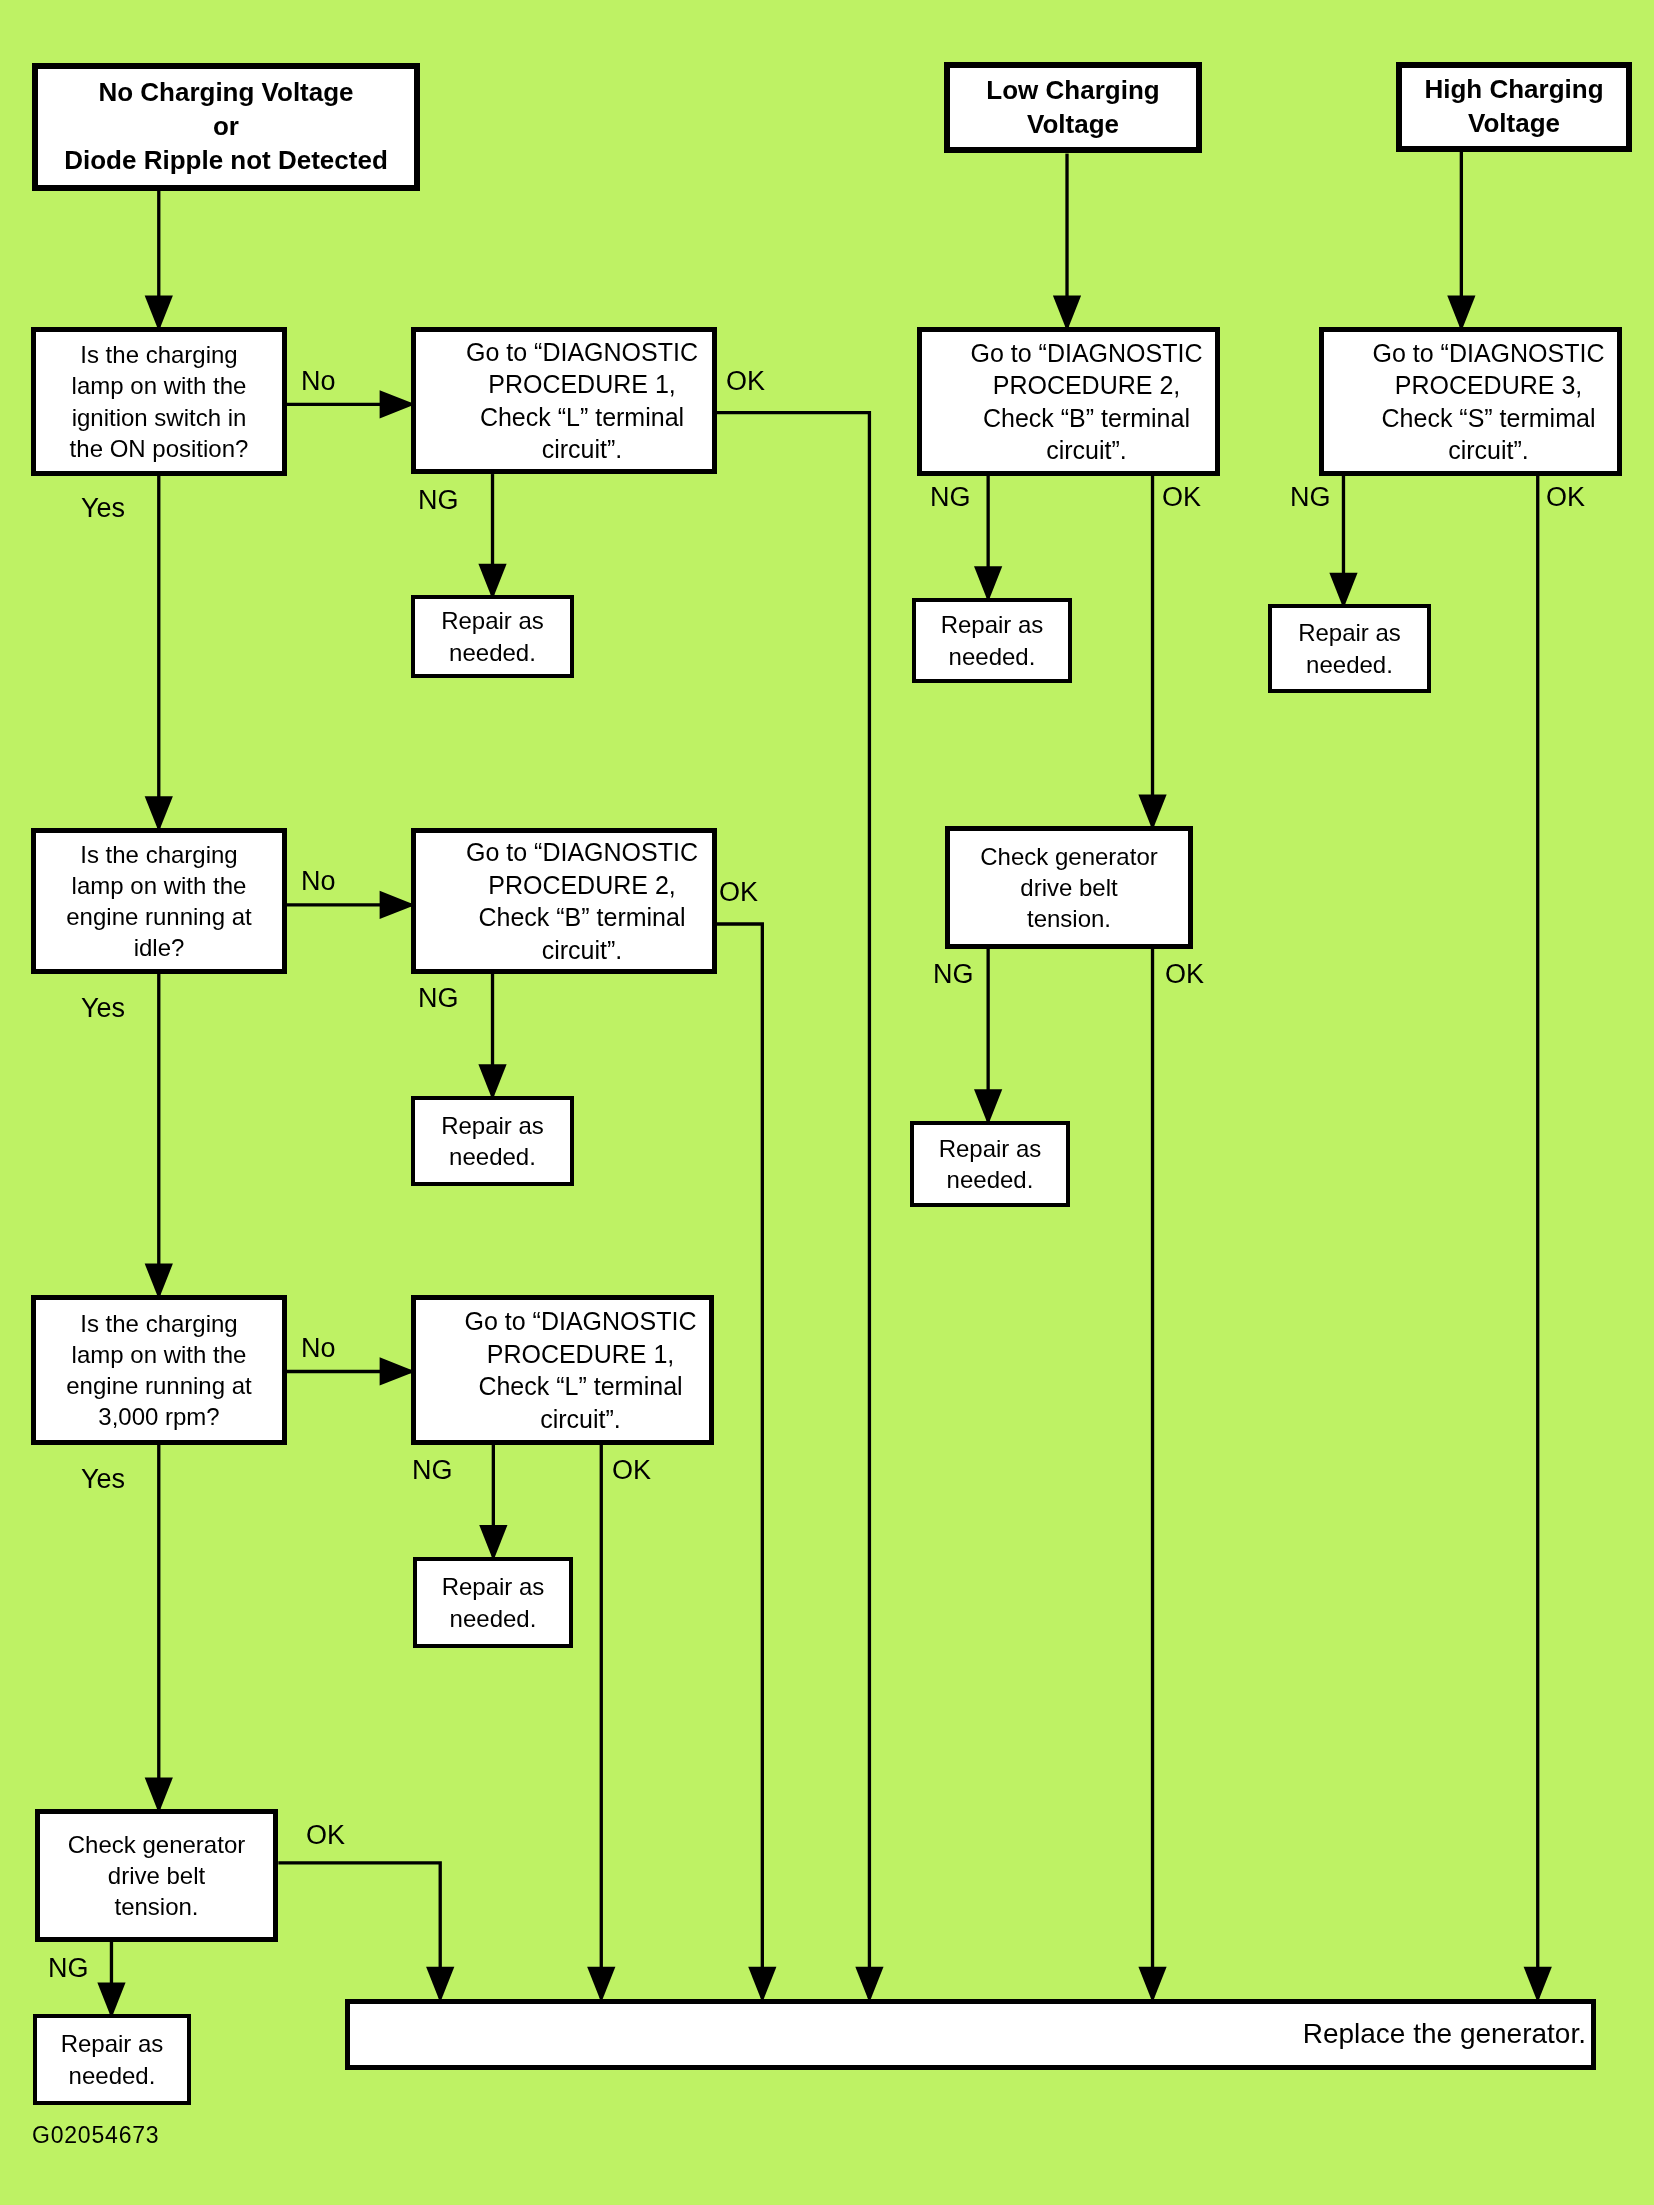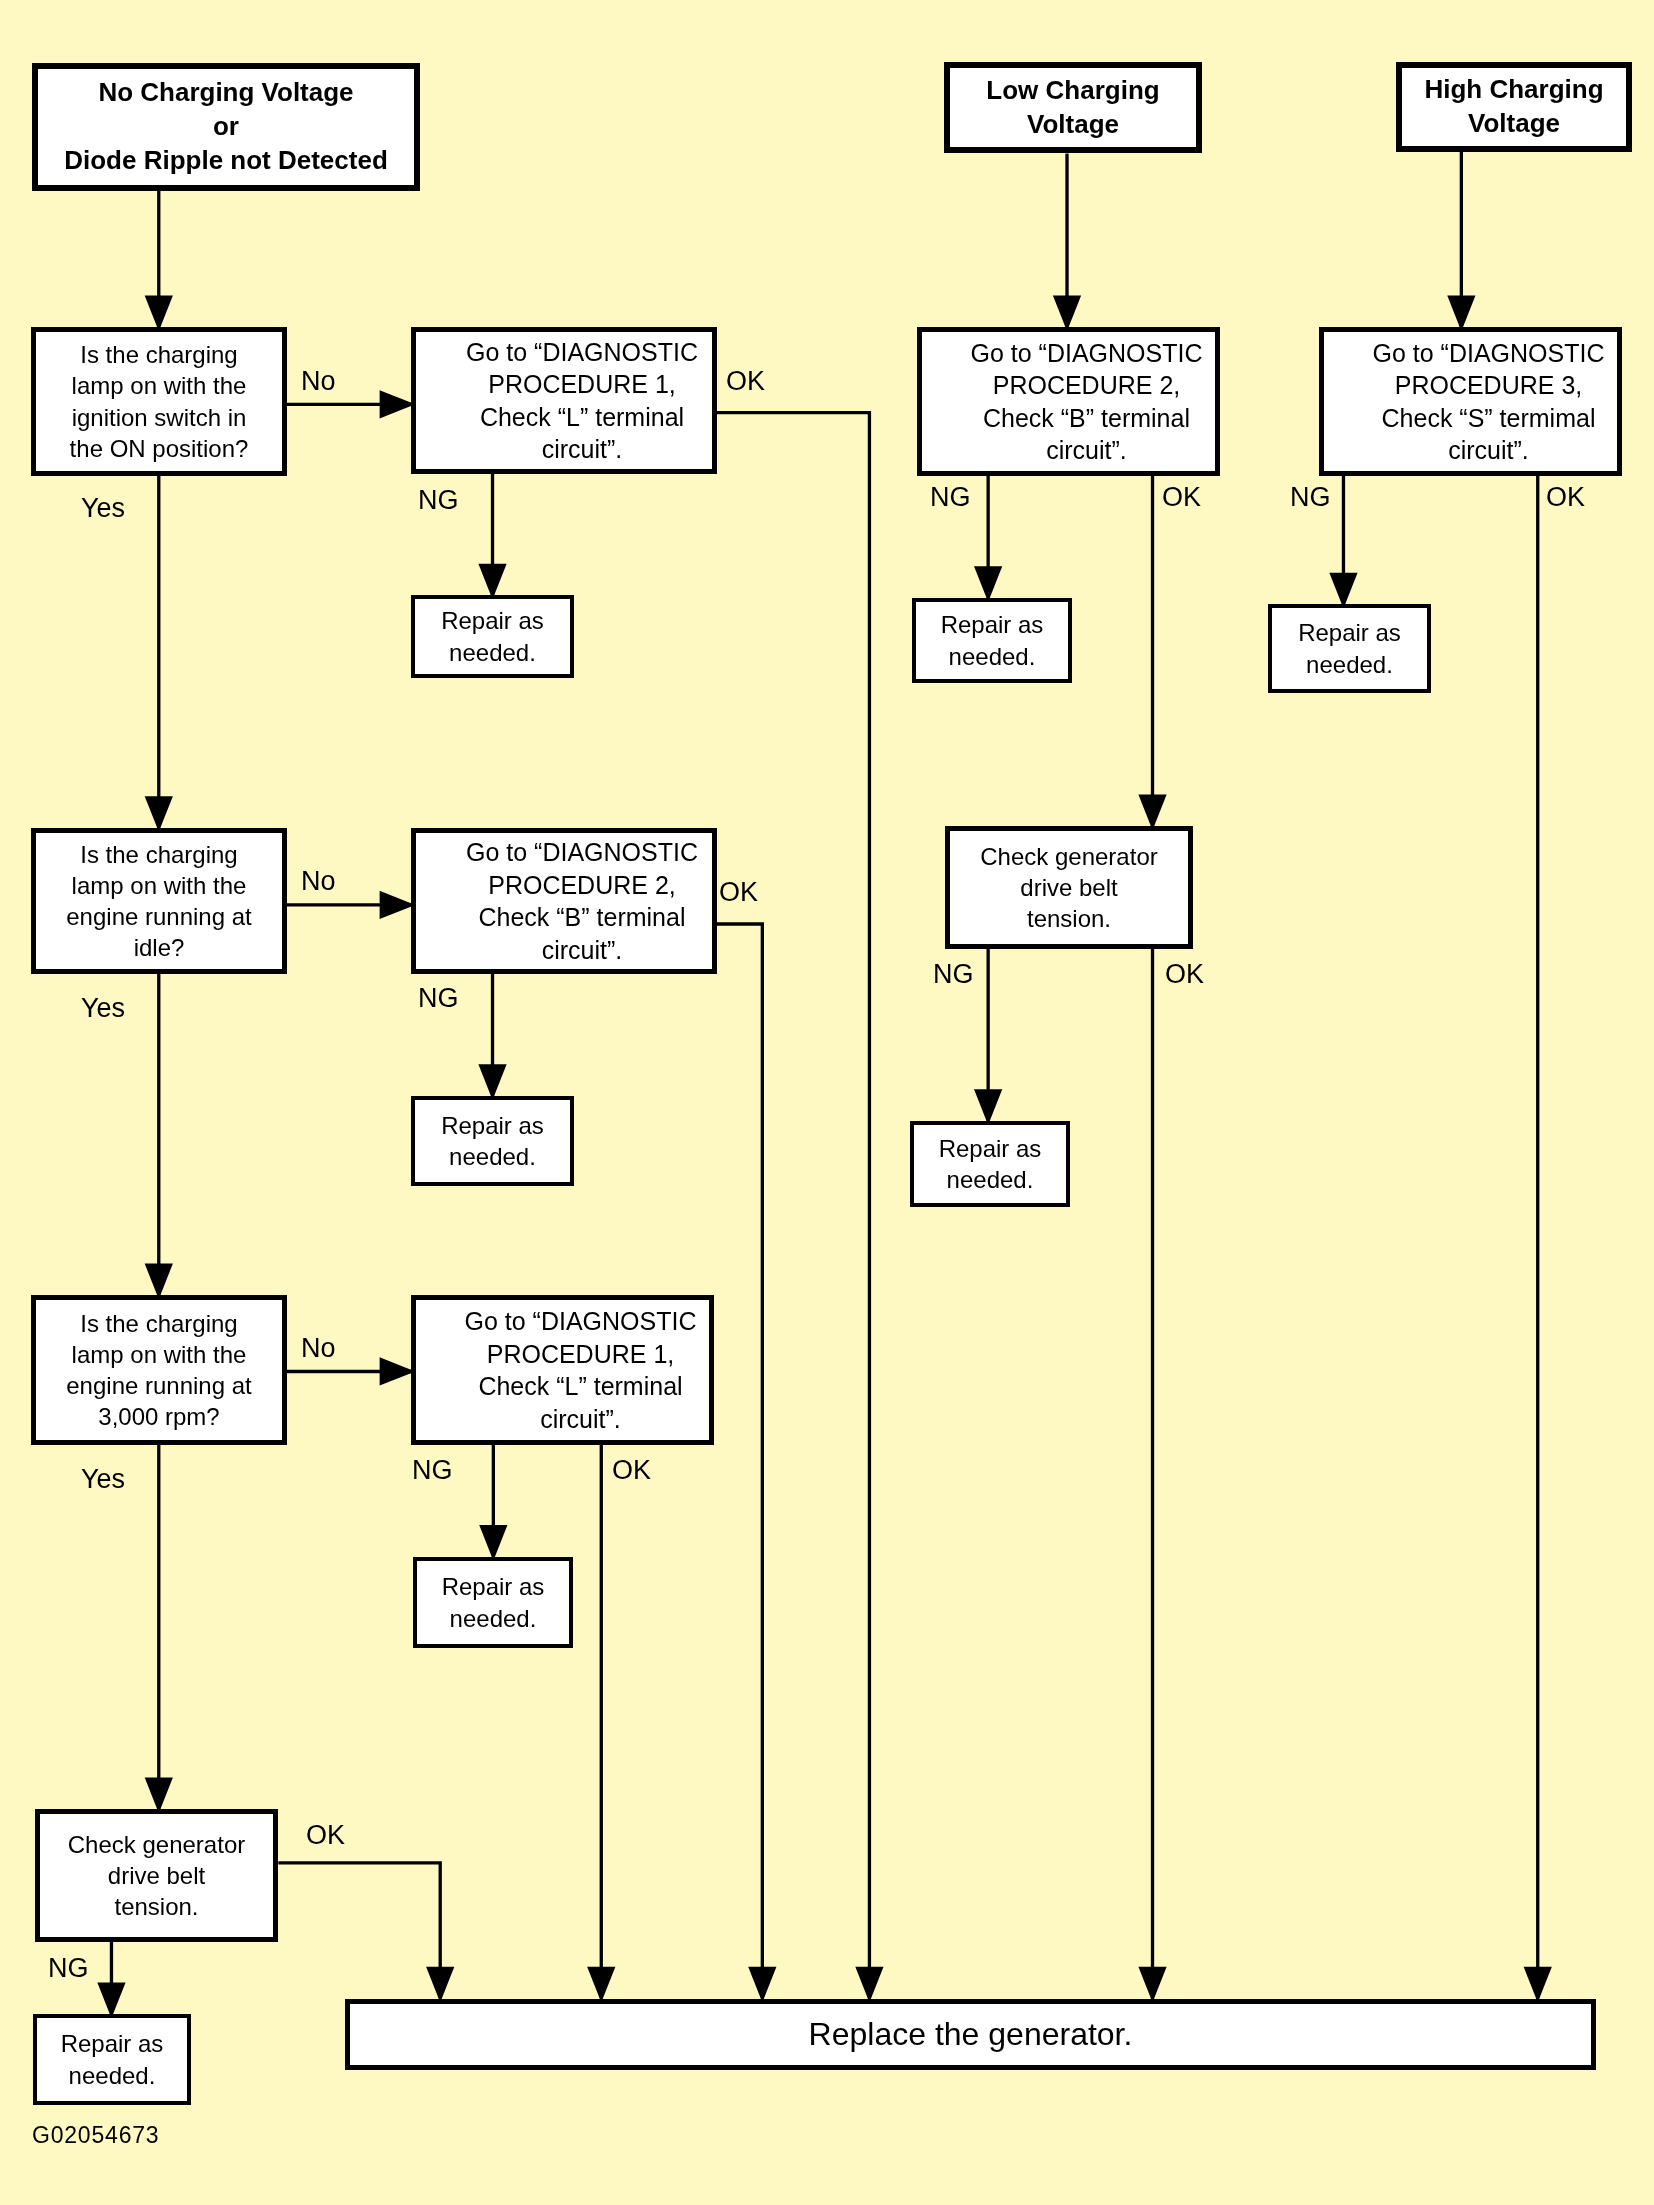--- a/index.html
+++ b/index.html
@@ -1,29 +1,29 @@
 <!DOCTYPE html>
 <html style="font-size:13.3px"><head>
 <meta charset="utf-8">
 <style>
   html,body{margin:0;padding:0;background:#fff;}
   .canvas{
-    position:relative;width:1655px;height:2205px;background:#fef9c3;
+    position:relative;width:1655px;height:2205px;background:#bef264;
     font-family:"Liberation Sans", sans-serif;color:#000;overflow:hidden;
   }
   .node{
     position:absolute;box-sizing:border-box;background:#fff;
     border:5px solid #000;display:flex;align-items:center;justify-content:center;
     text-align:center;font-size:24px;line-height:1.3;z-index:2;
   }
   .node .txt{white-space:pre-line;display:block;padding:1.7px 5px;}
   .title{border-width:6.6px;font-weight:700;font-size:26px;}
   .proc{font-size:25px;padding-left:36px;}
   .repair{border-width:4.2px;text-align:center;}
-  .bar{border-width:5.8px;font-size:32px;}
+  .bar{border-width:5.8px;font-size:28px;justify-content:flex-end;}
   .elabel{position:absolute;font-size:27px;z-index:3;text-align:right;}
   .footer{position:absolute;font-size:23px;z-index:3;letter-spacing:0.8px;}
   #connectors{position:absolute;left:0;top:0;z-index:1;pointer-events:none;}
 </style>
 </head>
 <body>
 
 <div class="canvas">
 
   <svg id="connectors" width="1655" height="2205" viewBox="0 0 1993 2656">

